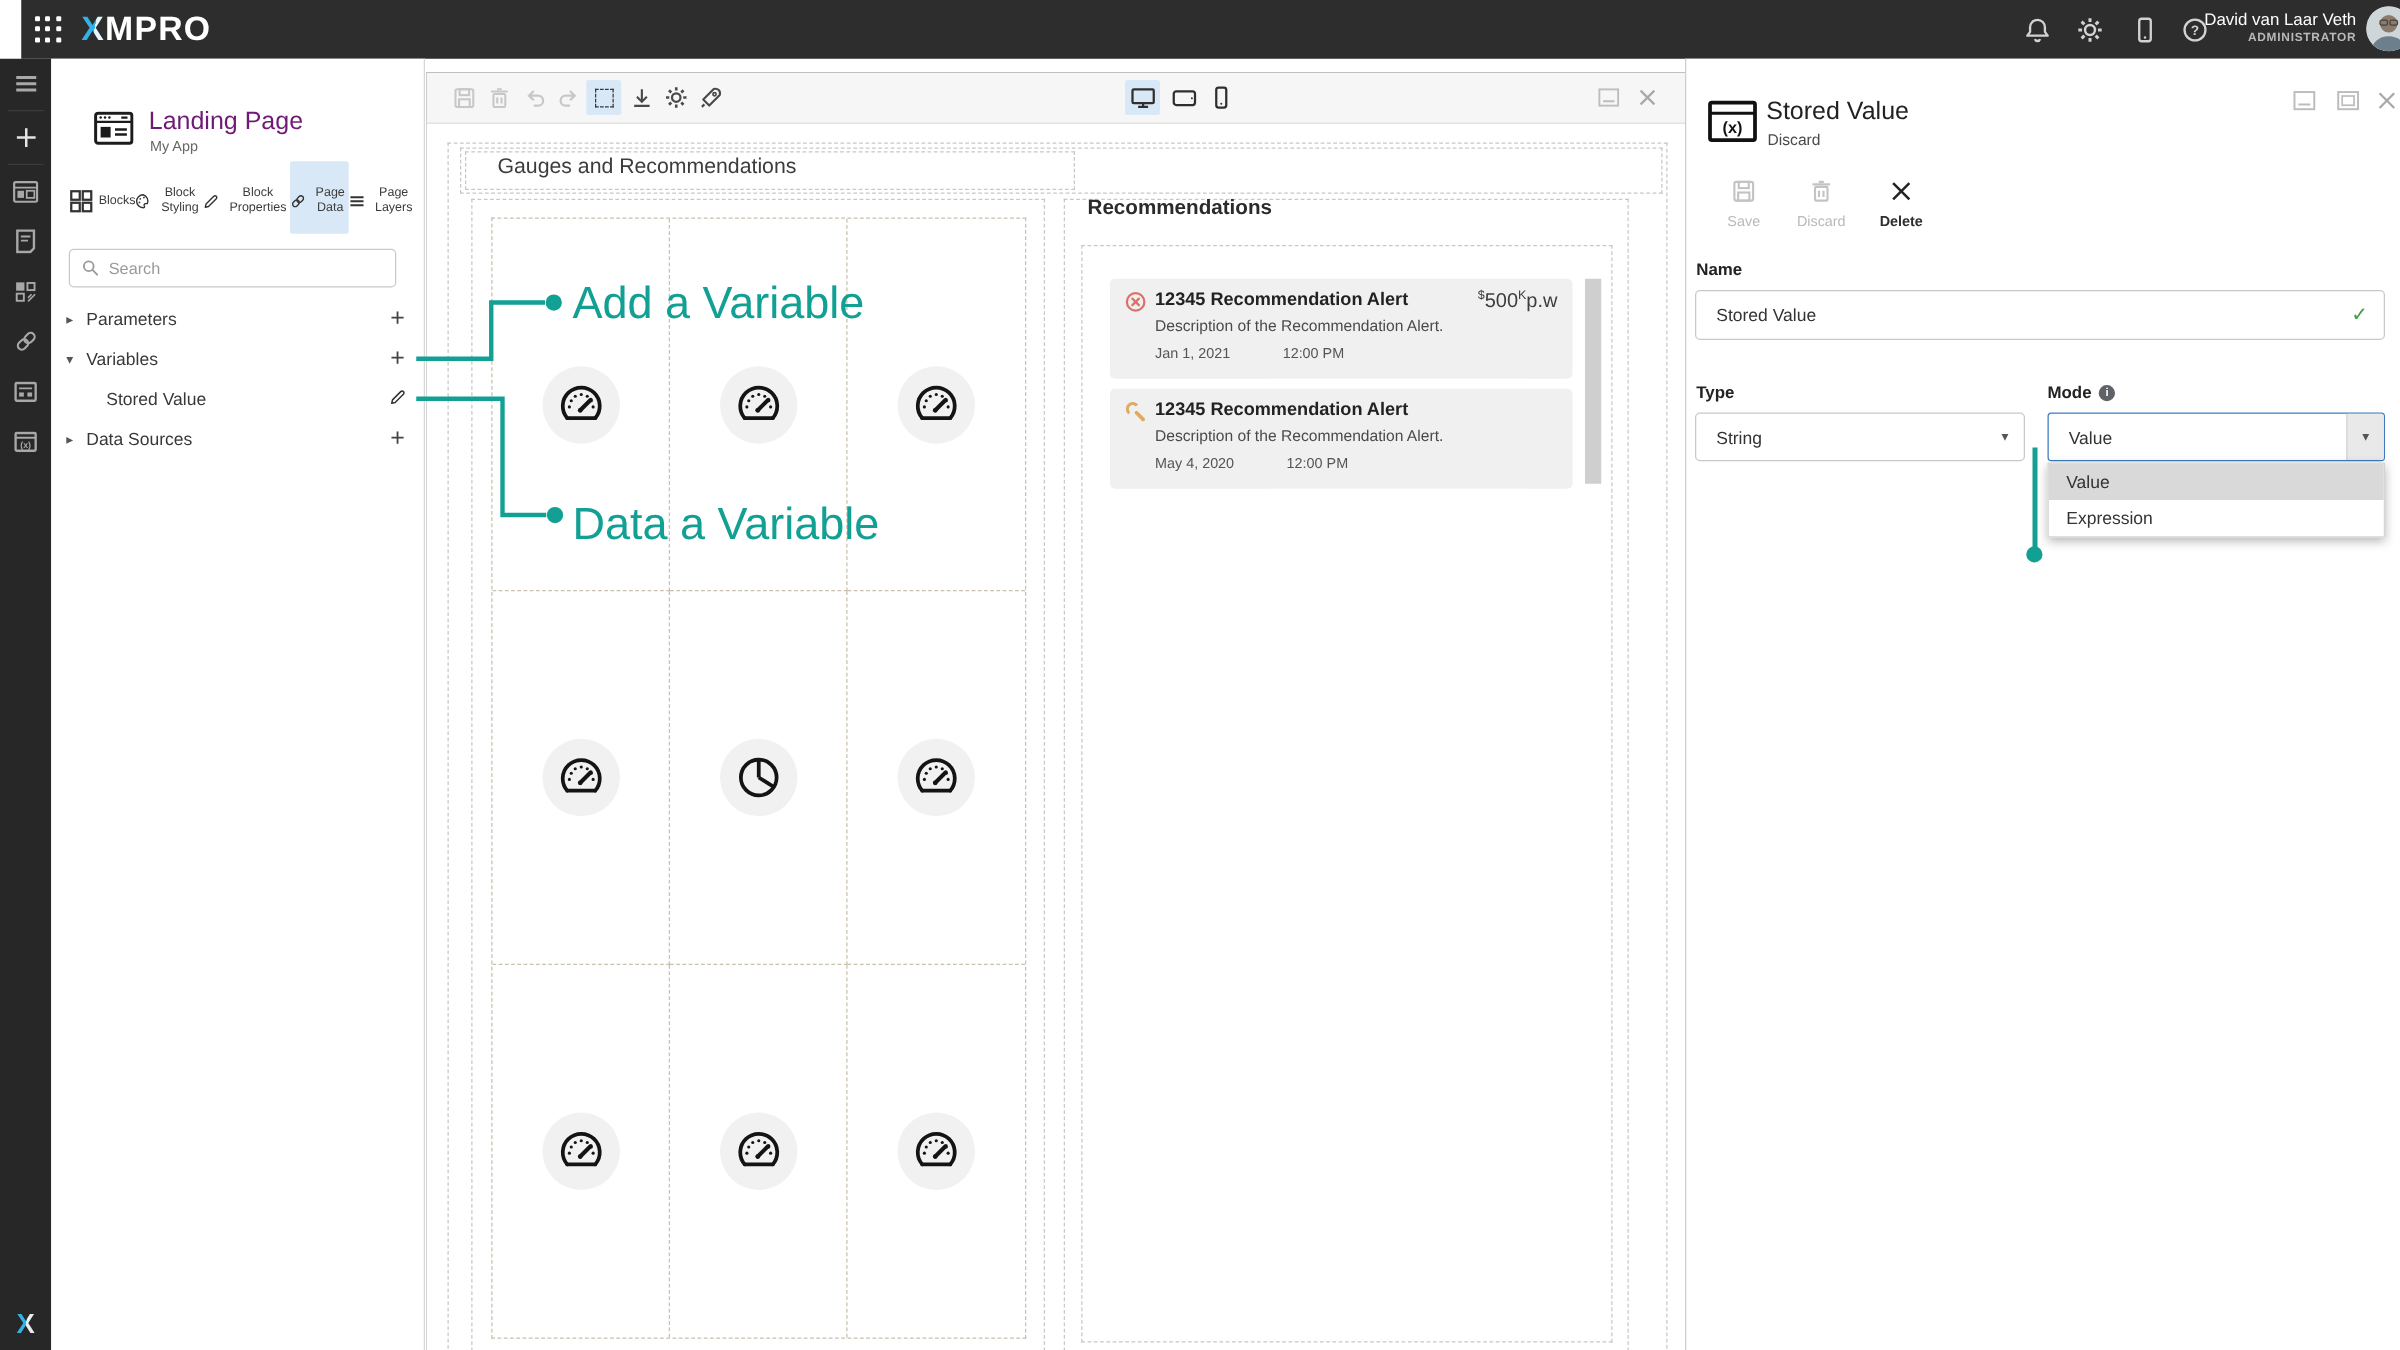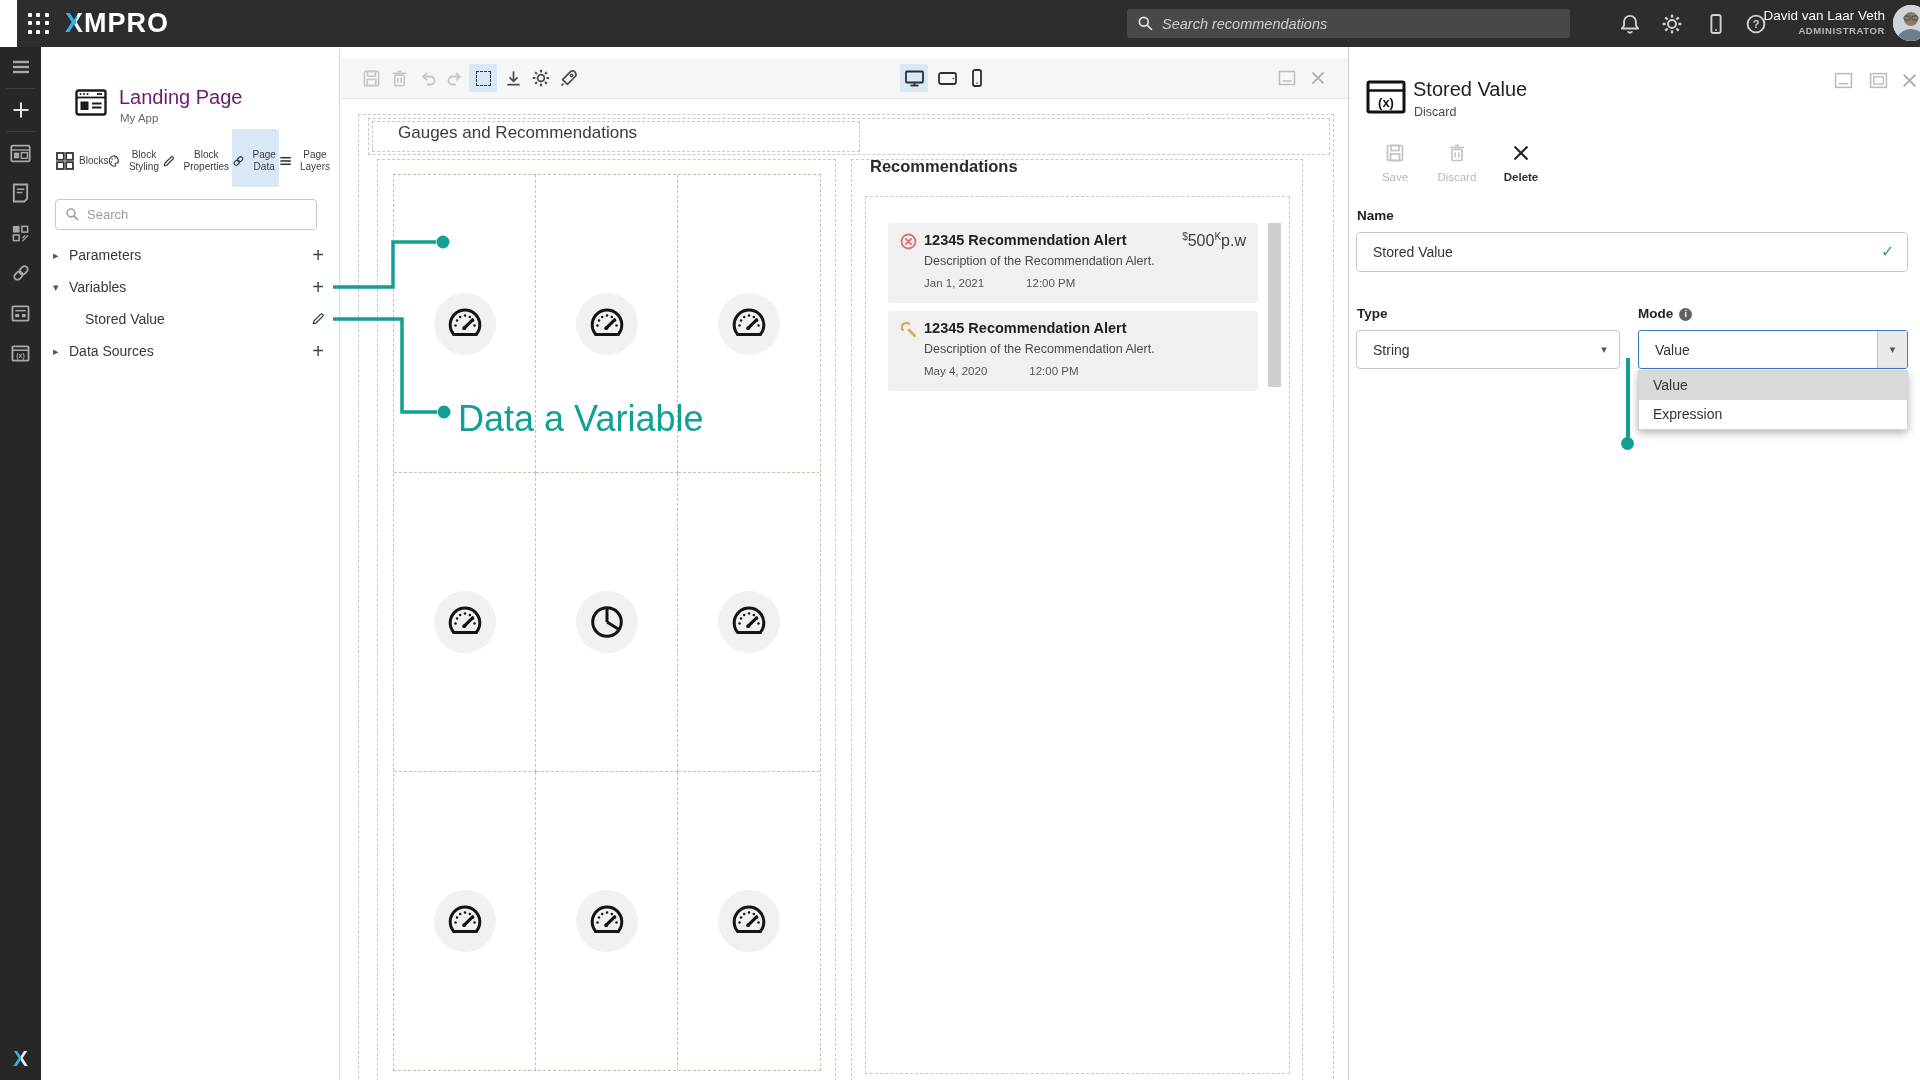--- a/index.html
+++ b/index.html
@@ -140,27 +140,20 @@
         <i></i>
         <i></i>
         <i></i>
         <i></i>
         <i></i>
         <i></i>
         <i></i>
         <i></i>
     </div>
     <div id="logo"><span class="x">X</span>MPRO</div>
-    <div id="top-search">
-      <svg width="17" height="17" viewBox="0 0 20 20">
-        <circle cx="8" cy="8" r="5.2" fill="none" stroke="#ddd" stroke-width="2"></circle>
-        <line x1="12.2" y1="12.2" x2="17" y2="17" stroke="#ddd" stroke-width="2" stroke-linecap="round"></line>
-      </svg>
-      <input placeholder="Search recommendations" style="">
-    </div>
     <span class="top-ic" style="left:1602px">
       <svg width="22" height="22" viewBox="0 0 20 20">
           <path d="M10,2.6 a5.4,5.4 0 0 1 5.4,5.4 v3.4 l2,2.7 H2.6 l2,-2.7 V8 A5.4,5.4 0 0 1 10,2.6 Z" fill="none" stroke="currentColor" stroke-width="1.7" stroke-linejoin="round"></path>
           <path d="M8.1,16.6 a2,2 0 0 0 3.8,0" fill="none" stroke="currentColor" stroke-width="1.7"></path>
         </svg>
     </span>
     <span class="top-ic" style="left:1644px">
       <svg width="22" height="22" viewBox="0 0 20 20">
           <circle cx="10" cy="10" r="3.6" fill="none" stroke="currentColor" stroke-width="1.8"></circle>
           <g stroke="currentColor" stroke-width="2.2">
@@ -780,15 +773,16 @@
   </aside>
 
   <svg id="annot-overlay">
     <g fill="none" stroke="#12a094" stroke-width="3.5">
       <path d="M333,287 H393 V242 H436"></path>
       <path d="M333,319 H402 V412 H437"></path>
     </g>
     <circle cx="443" cy="242" r="6.5" fill="#12a094"></circle>
     <circle cx="444" cy="412" r="6.5" fill="#12a094"></circle>
   </svg>
+  <div class="teal-text" id="annot-add">Add a Variable</div>
   <div class="teal-text" id="annot-edit">Data a Variable</div>
 
 </div>
 
 </body></html>

